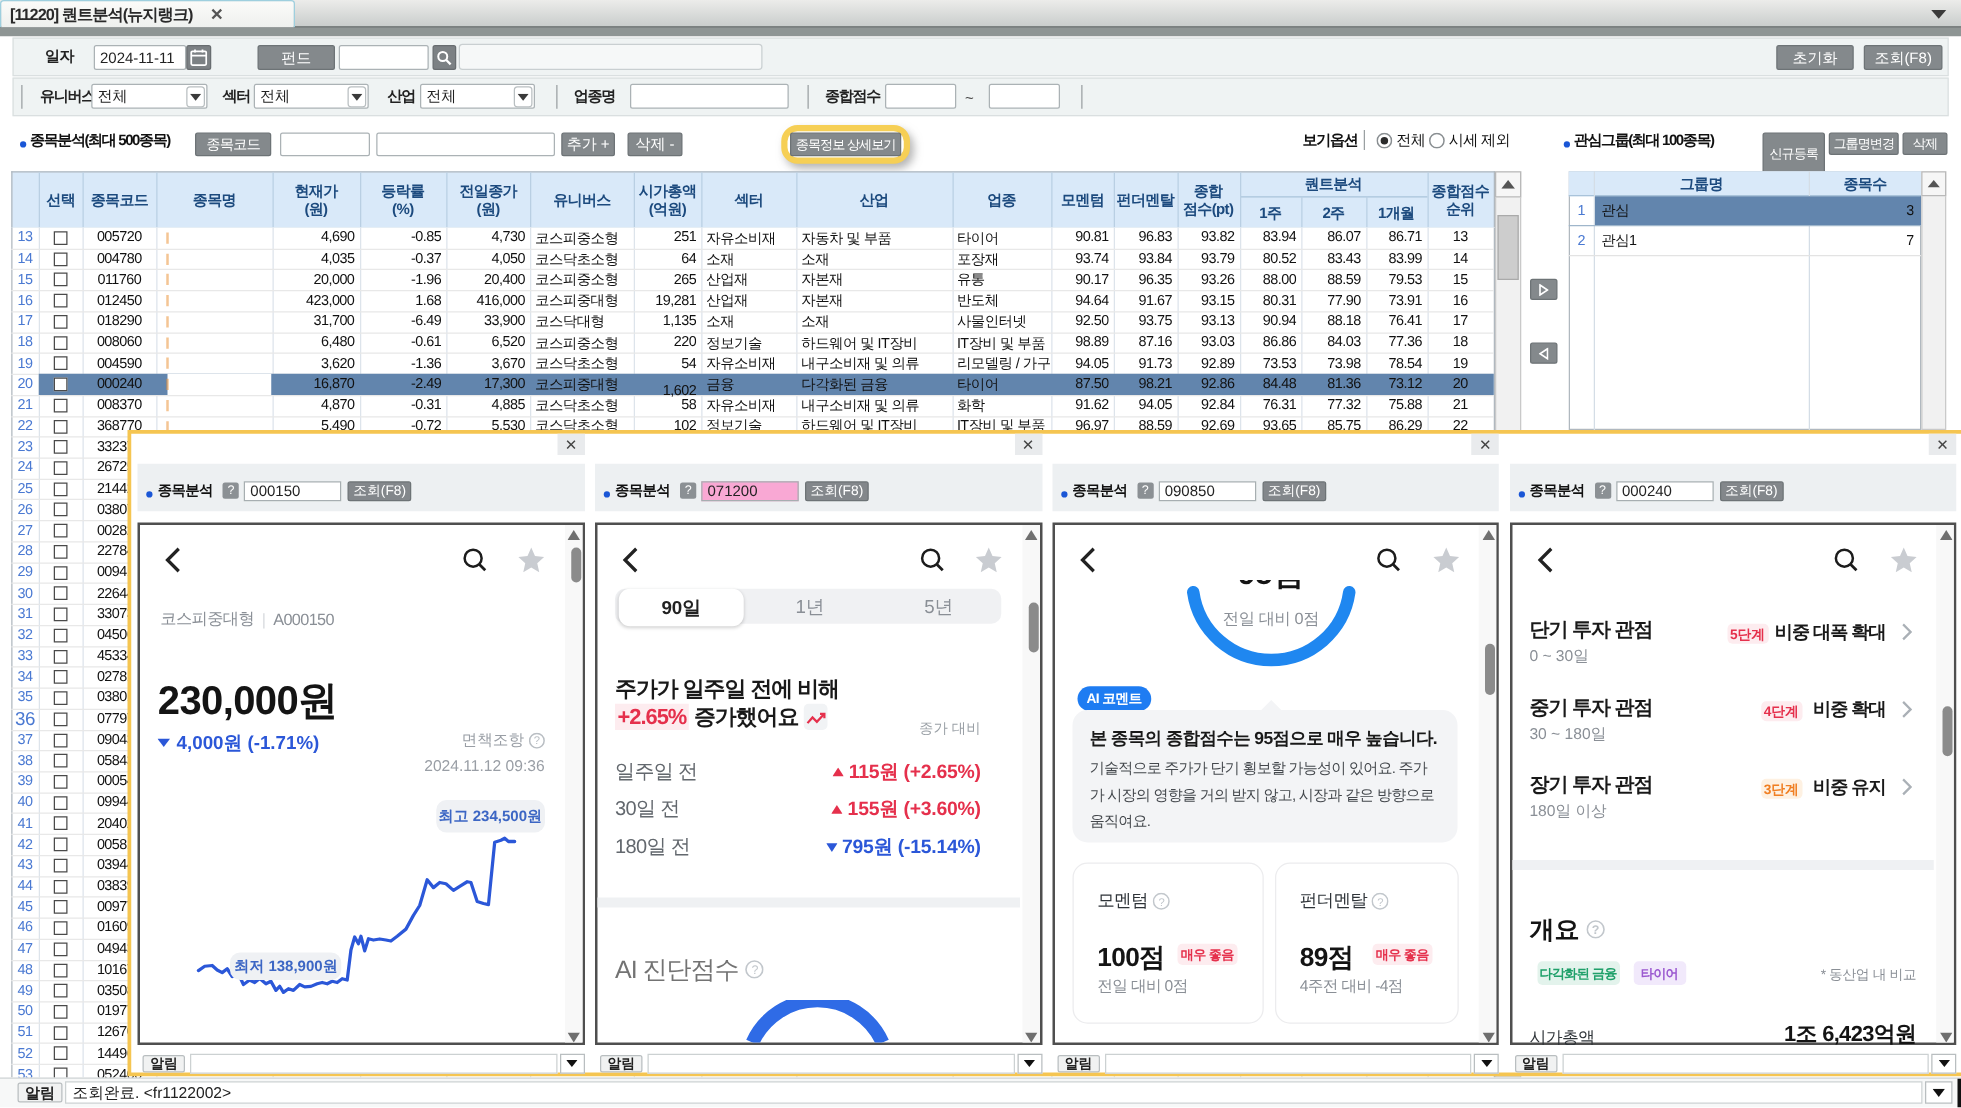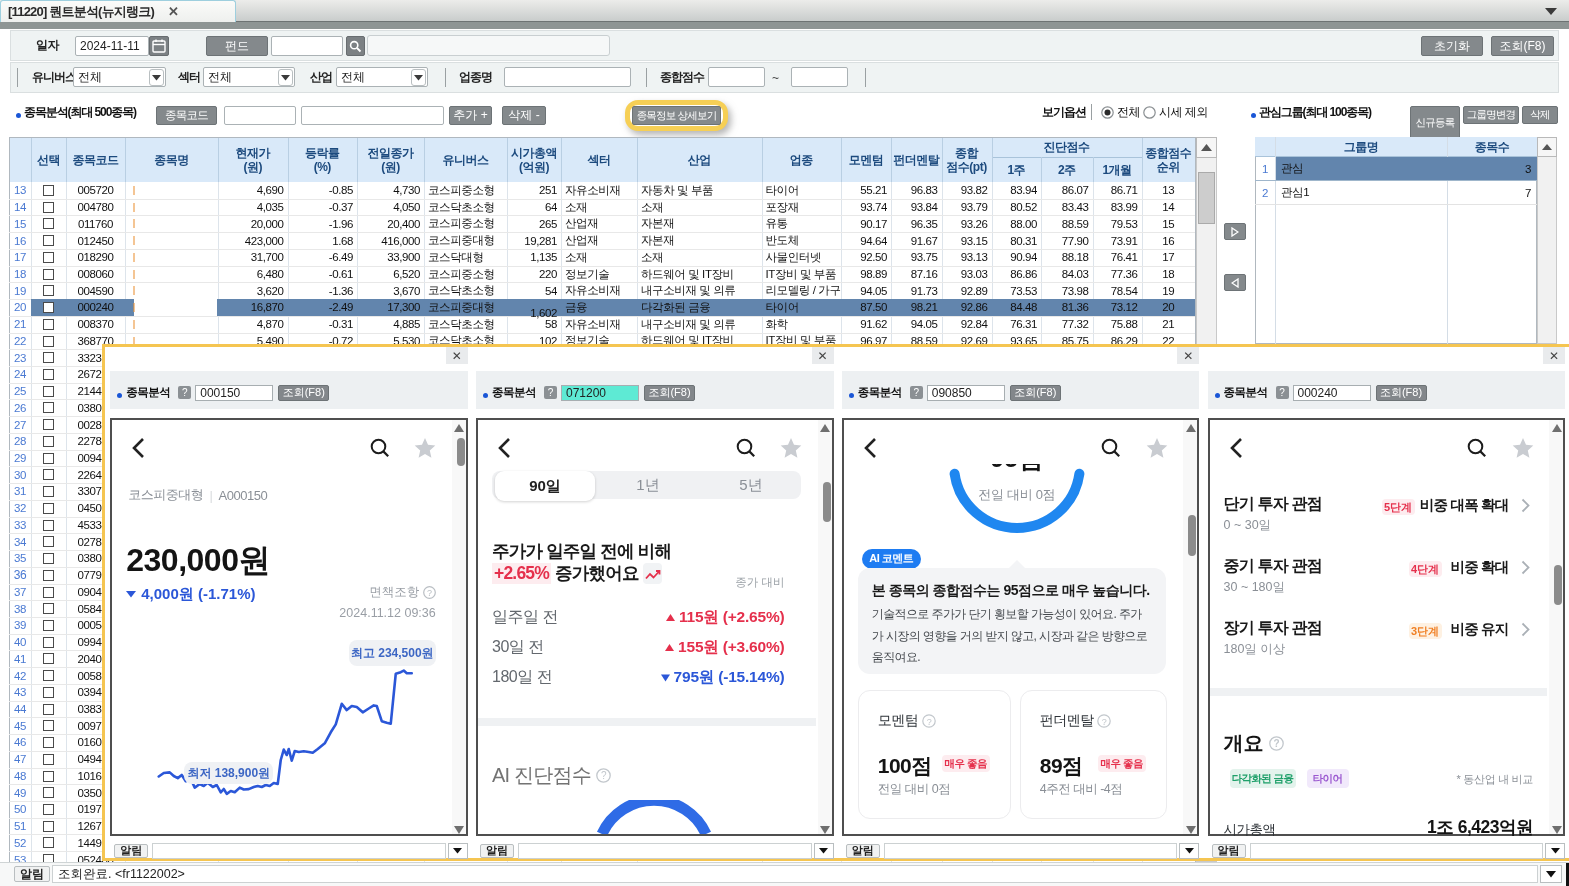--- a/index.html
+++ b/index.html
@@ -105,21 +105,21 @@
 <div class="hdr" style="position:absolute;left:287.5px;top:137px;width:69.5px;height:45px;">등락률<br>(%)</div>
 <div class="hdr" style="position:absolute;left:357px;top:137px;width:67px;height:45px;">전일종가<br>(원)</div>
 <div class="hdr" style="position:absolute;left:424px;top:137px;width:83px;height:45px;">유니버스</div>
 <div class="hdr" style="position:absolute;left:507px;top:137px;width:54px;height:45px;">시가총액<br>(억원)</div>
 <div class="hdr" style="position:absolute;left:561px;top:137px;width:76px;height:45px;">섹터</div>
 <div class="hdr" style="position:absolute;left:637px;top:137px;width:124.5px;height:45px;">산업</div>
 <div class="hdr" style="position:absolute;left:761.5px;top:137px;width:79.5px;height:45px;">업종</div>
 <div class="hdr" style="position:absolute;left:841px;top:137px;width:50px;height:45px;">모멘텀</div>
 <div class="hdr" style="position:absolute;left:891px;top:137px;width:50.5px;height:45px;">펀더멘탈</div>
 <div class="hdr" style="position:absolute;left:941.5px;top:137px;width:50.0px;height:45px;">종합<br>점수(pt)</div>
-<div class="hdr" style="position:absolute;left:991.5px;top:137px;width:150.0px;height:20px;">진단점수</div>
+<div class="hdr" style="position:absolute;left:991.5px;top:137px;width:150.0px;height:20px;">퀀트분석</div>
 <div style="position:absolute;left:991.5px;top:157px;width:150.0px;height:1px;background:#a9c3da;"></div>
 <div class="hdr" style="position:absolute;left:991.5px;top:157px;width:49.5px;height:25px;">1주</div>
 <div class="hdr" style="position:absolute;left:1041px;top:157px;width:51.5px;height:25px;">2주</div>
 <div class="hdr" style="position:absolute;left:1092.5px;top:157px;width:49.0px;height:25px;">1개월</div>
 <div class="hdr" style="position:absolute;left:1141.5px;top:137px;width:53.5px;height:45px;">종합점수<br>순위</div>
 <div style="position:absolute;left:31px;top:138px;width:1px;height:44px;background:#b9cfe3;"></div>
 <div style="position:absolute;left:66px;top:138px;width:1px;height:44px;background:#b9cfe3;"></div>
 <div style="position:absolute;left:125px;top:138px;width:1px;height:44px;background:#b9cfe3;"></div>
 <div style="position:absolute;left:218px;top:138px;width:1px;height:44px;background:#b9cfe3;"></div>
 <div style="position:absolute;left:287.5px;top:138px;width:1px;height:44px;background:#b9cfe3;"></div>
@@ -162,21 +162,21 @@
 <div class="cell ctr" style="position:absolute;left:66px;top:182.0px;width:59px;height:16.73px;">005720</div>
 <div style="position:absolute;left:133px;top:186.0px;width:1.5px;height:9px;background:rgba(235,150,60,0.55);"></div>
 <div class="cell num" style="position:absolute;left:218px;top:182.0px;width:65.5px;height:16.73px;">4,690</div>
 <div class="cell num" style="position:absolute;left:287.5px;top:182.0px;width:65.5px;height:16.73px;">-0.85</div>
 <div class="cell num" style="position:absolute;left:357px;top:182.0px;width:63px;height:16.73px;">4,730</div>
 <div class="cell" style="position:absolute;left:428px;top:182.0px;width:79px;height:16.73px;">코스피중소형</div>
 <div class="cell num" style="position:absolute;left:507px;top:182.0px;width:50px;height:16.73px;">251</div>
 <div class="cell" style="position:absolute;left:565px;top:182.0px;width:72px;height:16.73px;">자유소비재</div>
 <div class="cell" style="position:absolute;left:641px;top:182.0px;width:120.5px;height:16.73px;">자동차 및 부품</div>
 <div class="cell" style="position:absolute;left:765.5px;top:182.0px;width:75.5px;height:16.73px;">타이어</div>
-<div class="cell num" style="position:absolute;left:841px;top:182.0px;width:46px;height:16.73px;">55.21</div>
+<div class="cell num" style="position:absolute;left:841px;top:182.0px;width:46px;height:16.73px;">90.81</div>
 <div class="cell num" style="position:absolute;left:891px;top:182.0px;width:46.5px;height:16.73px;">96.83</div>
 <div class="cell num" style="position:absolute;left:941.5px;top:182.0px;width:46.0px;height:16.73px;">93.82</div>
 <div class="cell num" style="position:absolute;left:991.5px;top:182.0px;width:45.5px;height:16.73px;">83.94</div>
 <div class="cell num" style="position:absolute;left:1041px;top:182.0px;width:47.5px;height:16.73px;">86.07</div>
 <div class="cell num" style="position:absolute;left:1092.5px;top:182.0px;width:45.0px;height:16.73px;">86.71</div>
 <div class="cell ctr" style="position:absolute;left:1141.5px;top:182.0px;width:53.5px;height:16.73px;">13</div>
 <div style="position:absolute;left:9px;top:215.45999999999998px;width:1186px;height:1px;background:#e8e8e8;"></div>
 <div class="cell ctr" style="position:absolute;left:9px;top:198.73px;width:22px;height:16.73px;color:#4a79d2;font-size:11.5px;">14</div>
 <div class="chk" style="position:absolute;left:42.5px;top:201.73px;"></div>
 <div class="cell ctr" style="position:absolute;left:66px;top:198.73px;width:59px;height:16.73px;">004780</div>
@@ -404,21 +404,21 @@
 <div class="cell ctr" style="position:absolute;left:66px;top:516.6px;width:59px;height:16.73px;">453340</div>
 <div style="position:absolute;left:9px;top:550.06px;width:1186px;height:1px;background:#e8e8e8;"></div>
 <div class="cell ctr" style="position:absolute;left:9px;top:533.3299999999999px;width:22px;height:16.73px;color:#4a79d2;font-size:11.5px;">34</div>
 <div class="chk" style="position:absolute;left:42.5px;top:536.3299999999999px;"></div>
 <div class="cell ctr" style="position:absolute;left:66px;top:533.3299999999999px;width:59px;height:16.73px;">027810</div>
 <div style="position:absolute;left:9px;top:566.79px;width:1186px;height:1px;background:#e8e8e8;"></div>
 <div class="cell ctr" style="position:absolute;left:9px;top:550.06px;width:22px;height:16.73px;color:#4a79d2;font-size:11.5px;">35</div>
 <div class="chk" style="position:absolute;left:42.5px;top:553.06px;"></div>
 <div class="cell ctr" style="position:absolute;left:66px;top:550.06px;width:59px;height:16.73px;">038010</div>
 <div style="position:absolute;left:9px;top:583.52px;width:1186px;height:1px;background:#e8e8e8;"></div>
-<div class="cell ctr" style="position:absolute;left:9px;top:566.79px;width:22px;height:16.73px;color:#4a79d2;font-size:12px;">36</div>
+<div class="cell ctr" style="position:absolute;left:9px;top:566.79px;width:22px;height:16.73px;color:#4a79d2;font-size:15px;">36</div>
 <div class="chk" style="position:absolute;left:42.5px;top:569.79px;"></div>
 <div class="cell ctr" style="position:absolute;left:66px;top:566.79px;width:59px;height:16.73px;">077970</div>
 <div style="position:absolute;left:9px;top:600.25px;width:1186px;height:1px;background:#e8e8e8;"></div>
 <div class="cell ctr" style="position:absolute;left:9px;top:583.52px;width:22px;height:16.73px;color:#4a79d2;font-size:11.5px;">37</div>
 <div class="chk" style="position:absolute;left:42.5px;top:586.52px;"></div>
 <div class="cell ctr" style="position:absolute;left:66px;top:583.52px;width:59px;height:16.73px;">090430</div>
 <div style="position:absolute;left:9px;top:616.98px;width:1186px;height:1px;background:#e8e8e8;"></div>
 <div class="cell ctr" style="position:absolute;left:9px;top:600.25px;width:22px;height:16.73px;color:#4a79d2;font-size:11.5px;">38</div>
 <div class="chk" style="position:absolute;left:42.5px;top:603.25px;"></div>
 <div class="cell ctr" style="position:absolute;left:66px;top:600.25px;width:59px;height:16.73px;">058430</div>
@@ -577,21 +577,21 @@
 <svg style="position:absolute;left:110.25px;top:570px" width="340" height="240">
     <polyline points="48.75,206.5 53.75,203 59.75,202.39999999999998 63.75,206 67.75,208.10000000000002 71.75,205 75.75,211.20000000000005 80.75,209 84.75,217.60000000000002 89.75,214 93.75,216 97.75,212.79999999999995 102.75,217 106.75,215 110.75,222.29999999999995 113.75,219 116.75,223.89999999999998 120.75,221 124.75,222.29999999999995 129.75,217.60000000000002 133.75,219.5 138.75,219.10000000000002 143.75,217 147.75,216.0 151.75,217 155.75,215 159.75,216 163.75,213 167.75,214 170.75,190 173.75,179.60000000000002 176.75,185 178.75,179 181.75,190.70000000000005 184.75,181 188.75,182 193.75,181.20000000000005 198.75,182 202.75,182.79999999999995 207.75,179 214.75,173.29999999999995 220.75,162.29999999999995 225.75,154.39999999999998 231.75,133.79999999999995 236.75,140.10000000000002 241.75,136.0 246.75,137.0 252.75,142.29999999999995 258.75,138.5 263.75,135.39999999999998 266.75,136.0 271.75,151.20000000000005 276.75,152.79999999999995 280.75,153.70000000000005 285.75,103.79999999999995 290.75,102.20000000000005 293.75,100.60000000000002 296.75,103.20000000000005 301.75,103.20000000000005" fill="none" stroke="#2b57d8" stroke-width="2.6" stroke-linejoin="round" stroke-linecap="round"></polyline>
   </svg>
 <div style="position:absolute;left:348.75px;top:640px;width:87px;height:26px;background:#eff1f4;border-radius:8px;color:#3c66c4;font-size:12px;font-weight:600;display:flex;align-items:center;justify-content:center;">최고 234,500원</div>
 <div style="position:absolute;left:184.25px;top:762px;width:89px;height:22px;background:#eff1f4;border-radius:8px;color:#3c66c4;font-size:12px;font-weight:600;display:flex;align-items:center;justify-content:center;">최저 138,900원</div>
 <div style="position:absolute;left:811.5px;top:347px;width:22px;height:17px;background:#e9ebed;display:flex;align-items:center;justify-content:center;color:#444;font-size:12px;">✕</div>
 <div style="position:absolute;left:476.0px;top:370.5px;width:357.5px;height:38.5px;background:#edf0f2;"></div>
 <div style="position:absolute;left:483.0px;top:389px;width:8px;height:8px;"><span class="bdot"></span></div>
 <div style="position:absolute;left:492.0px;top:385px;width:60px;height:14px;font-weight:bold;font-size:11.5px;letter-spacing:-0.5px;color:#111;display:flex;align-items:center;">종목분석</div>
 <div style="position:absolute;left:544.0px;top:385.5px;width:13px;height:13px;background:#8b9094;color:#fff;font-size:10px;display:flex;align-items:center;justify-content:center;border-radius:2px;">?</div>
-<div style="position:absolute;left:561.0px;top:384.5px;width:78px;height:16px;background:#5eead4;border:1px solid #a7aeb1;font-size:12px;display:flex;align-items:center;padding-left:4px;color:#222;">071200</div>
+<div style="position:absolute;left:561.0px;top:384.5px;width:78px;height:16px;background:#f9a8d4;border:1px solid #a7aeb1;font-size:12px;display:flex;align-items:center;padding-left:4px;color:#222;">071200</div>
 <div style="position:absolute;left:644.0px;top:384.5px;width:51px;height:16px;background:#83878b;border:1px solid #6d7376;color:#fff;font-size:11px;display:flex;align-items:center;justify-content:center;border-radius:2px;">조회(F8)</div>
 <div style="position:absolute;left:476.0px;top:418px;width:357.5px;height:418px;background:#fff;border:2px solid #4f4f4f;"></div>
 <div style="position:absolute;left:817.5px;top:420px;width:14px;height:414px;background:#f8f8f8;"></div>
 <svg style="position:absolute;left:820.0px;top:424px" width="10" height="8">
     <path d="M5 0 L10 8 L0 8 Z" fill="#6f6f6f"></path>
   </svg>
 <svg style="position:absolute;left:820.0px;top:826px" width="10" height="8">
     <path d="M5 8 L10 0 L0 0 Z" fill="#6f6f6f"></path>
   </svg>
 <div style="position:absolute;left:480.0px;top:843.5px;width:34px;height:14.5px;background:#f1f2f2;border:1px solid #b9bec0;border-radius:2px;display:flex;align-items:center;justify-content:center;font-weight:bold;color:#222;font-size:11px;">알림</div>

